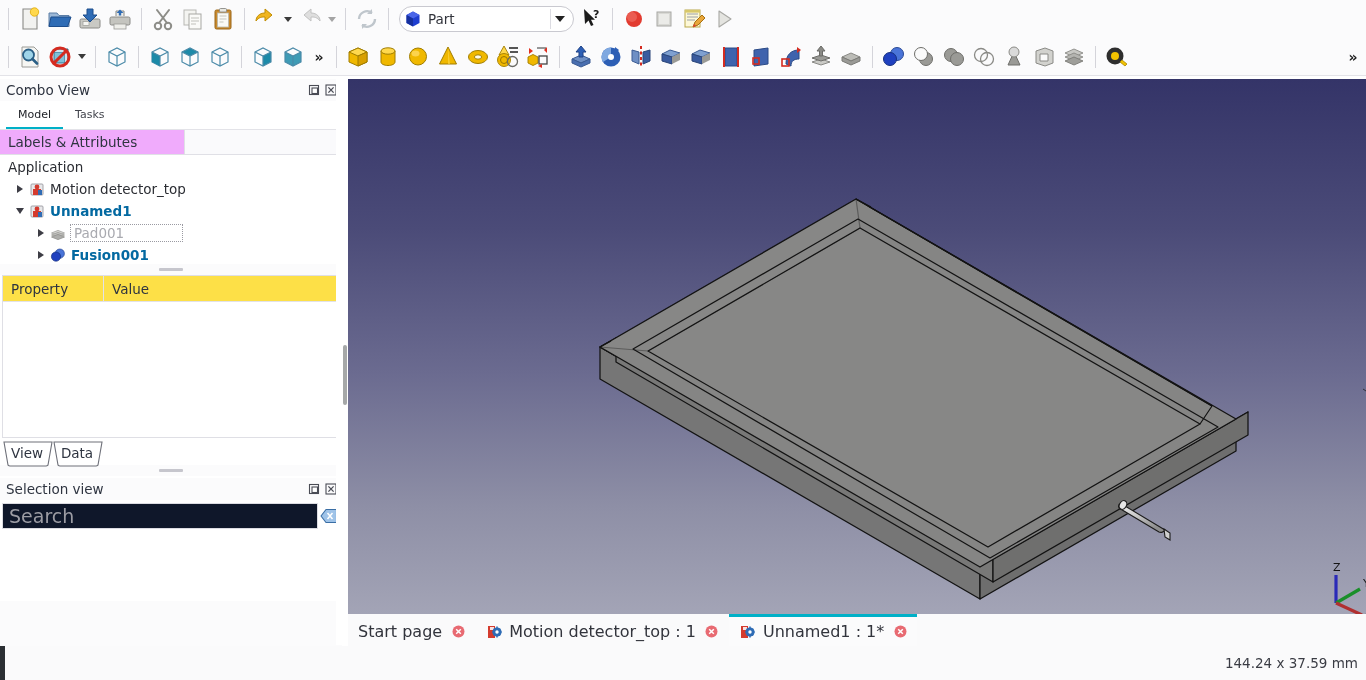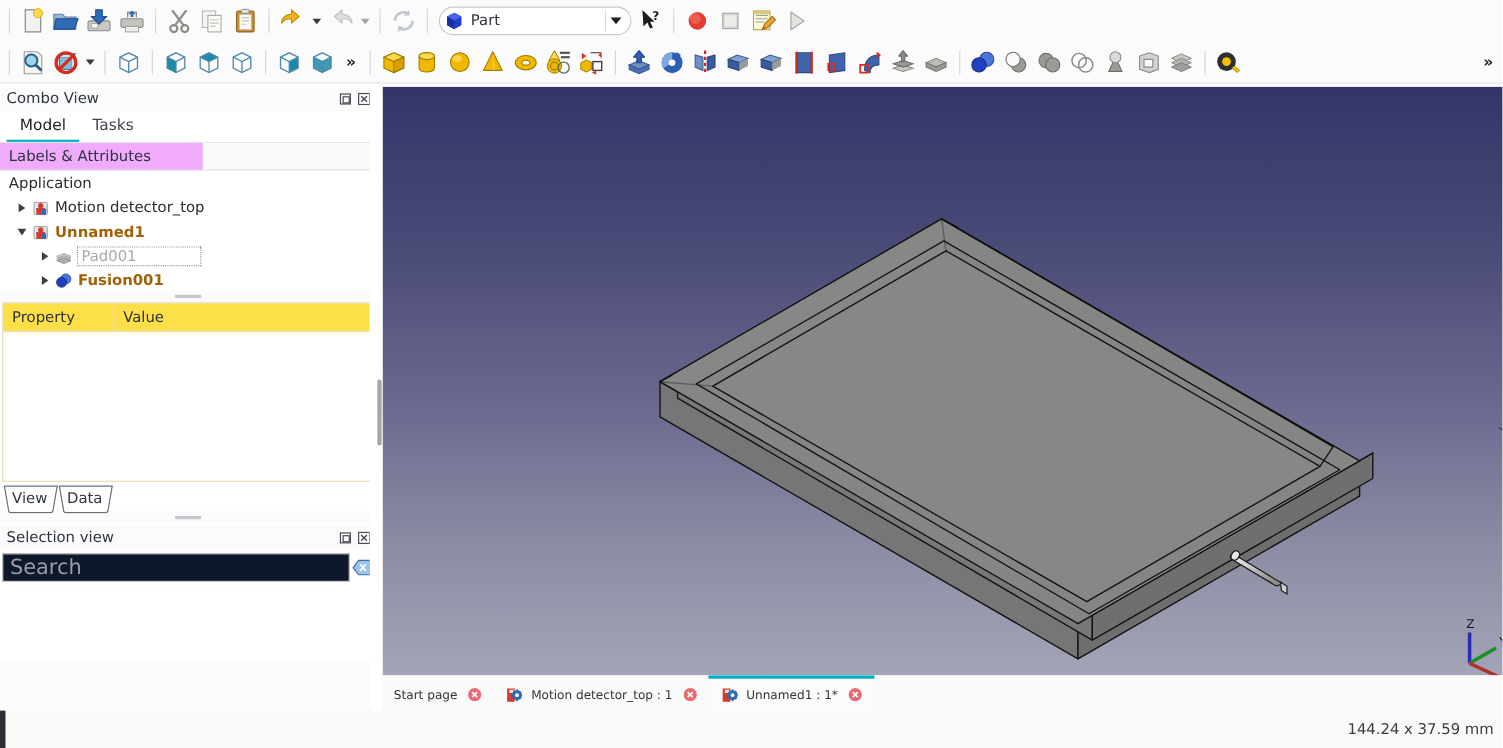--- a/index.html
+++ b/index.html
@@ -62,21 +62,21 @@
   .panel-title-bar{
     display:flex;align-items:center;height:22px;padding:0 4px 0 6px;
     background:#fbfbfc;
   }
   .panel-title{ flex:1; font-size:13.5px; color:#2e3440; }
   .panel-btn{width:14px;height:14px;margin-left:3px;display:flex;align-items:center;justify-content:center;}
 
   .cv-tabs{ display:flex; height:28px; padding-left:6px; background:#ffffff;}
   .cv-tab{
     padding:0 12px;height:28px;display:flex;align-items:center;
-    font-size:14px;color:#43454d;border-bottom:2px solid transparent;
+    font-size:11px;color:#43454d;border-bottom:2px solid transparent;
   }
   .cv-tab.active{ border-bottom:2px solid #00b0c7; color:#1c1e24;}
 
   .tree-header{ display:flex; height:25px; border-top:1px solid #e3e3e8;}
   .tree-hcell{
     height:25px;display:flex;align-items:center;padding-left:8px;
     background:#f0abfc;border-right:1px solid #e0e0e6;border-bottom:1px solid #e0e0e6;
     font-size:13.5px;color:#2e3440;
   }
   .tree-hcell.c1{width:185px;}
@@ -90,21 +90,21 @@
     content:"";width:0;height:0;border-top:4.5px solid transparent;border-bottom:4.5px solid transparent;
     border-left:6px solid #3d3d45;
   }
   .tw.open::after{
     content:"";width:0;height:0;border-left:4.5px solid transparent;border-right:4.5px solid transparent;
     border-top:6px solid #3d3d45;
   }
   .tree-icon{width:18px;height:18px;flex:none;display:flex;align-items:center;justify-content:center;margin-right:4px;}
   .tree-label{font-size:13.5px;color:#2b2d33;white-space:nowrap;}
   .tree-label.dim{color:#a9aab0;}
-  .tree-label.bold{font-weight:bold;color:#a16207;}
+  .tree-label.bold{font-weight:bold;color:#0369a1;}
   .tree-label.sel{ border:1px dotted #9a9aa2; padding:0 3px; margin-left:-1px;}
 
   .splitter-h{
     height:11px;width:100%;display:flex;align-items:center;justify-content:center;
     background:#fbfbfc;
   }
   .splitter-h::after{content:"";width:24px;height:3px;background:#c6c6cd;border-radius:1px;}
 
   
   .prop-wrap{ margin:0 2px; border:1px solid #dfdfe5; background:#fde047; height:163px;}
@@ -154,21 +154,21 @@
   }
   #view3d svg{ display:block; }
 
   
   #doc-tabs{
     position:absolute;left:348px;top:614px;width:1018px;height:32px;
     background:#fafafb;display:flex;align-items:stretch;
   }
   .doc-tab{
     display:flex;align-items:center;padding:0 10px;height:32px;
-    font-size:11px;color:#32343c;border-top:3px solid transparent;
+    font-size:16px;color:#32343c;border-top:3px solid transparent;
   }
   .doc-tab.active{border-top:3px solid #00b0c7;background:#fbfbfc;}
   .doc-tab .dt-icon{width:17px;height:17px;margin-right:7px;display:flex;align-items:center;justify-content:center;}
   .doc-tab .dt-close{width:14px;height:14px;margin-left:9px;display:flex;align-items:center;justify-content:center;}
 
   
   #statusbar{
     position:absolute;left:0;top:646px;width:1366px;height:34px;
     background:#fafafb;display:flex;align-items:center;
   }

